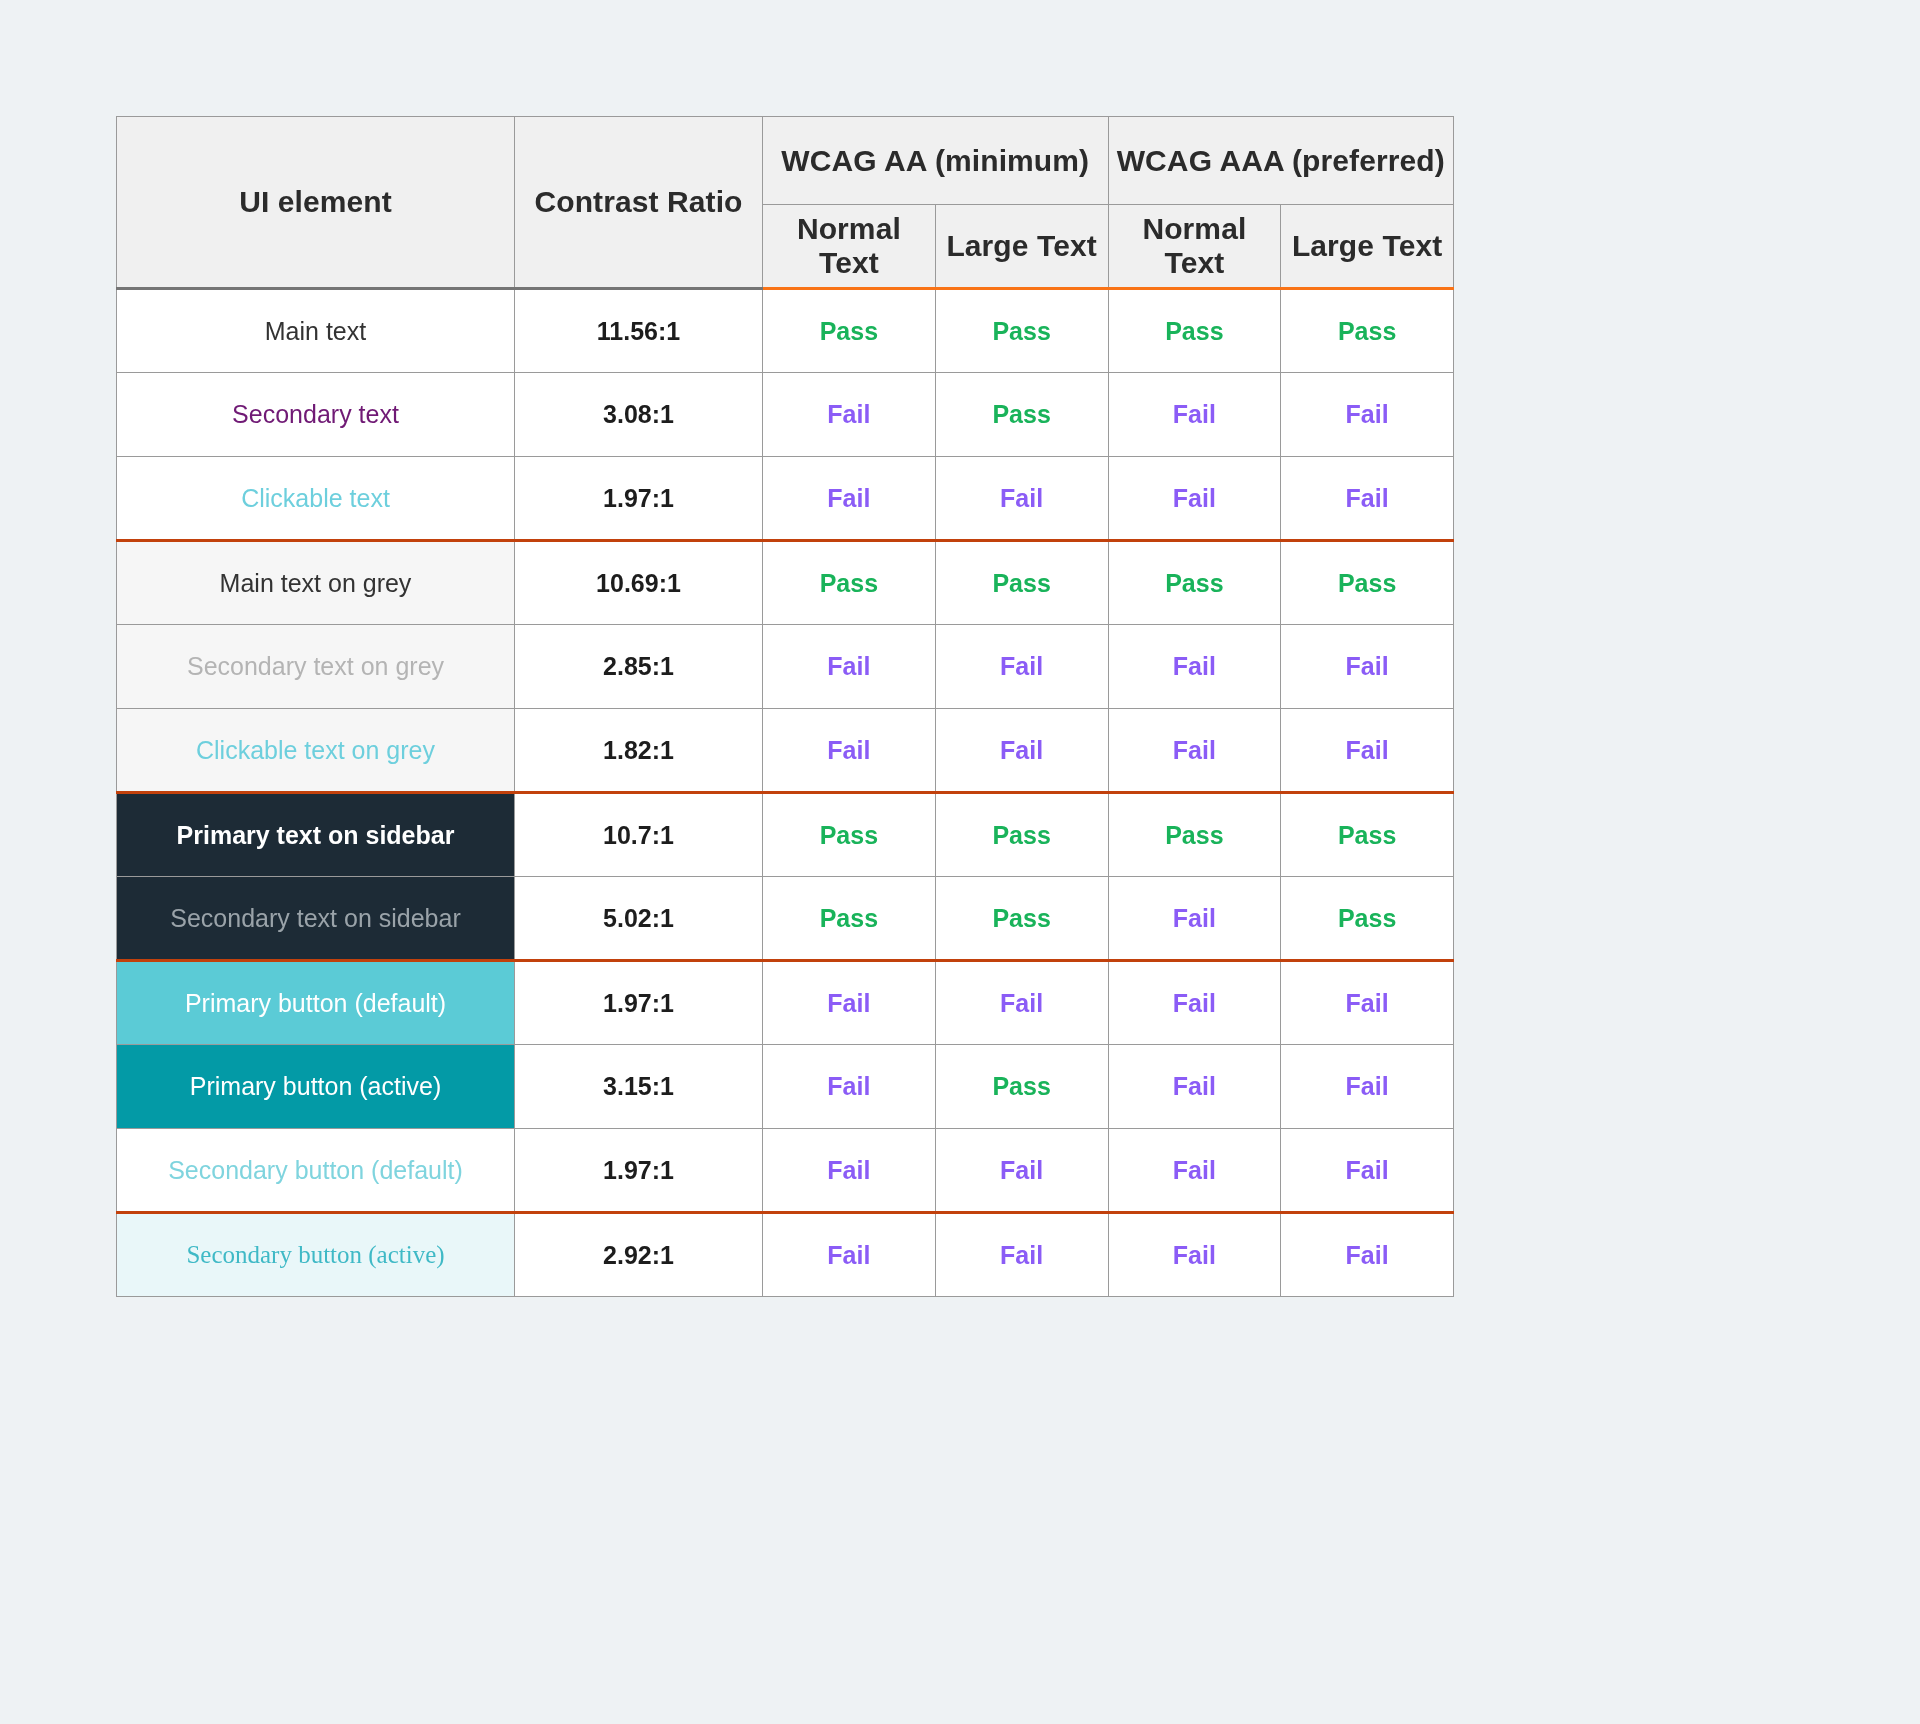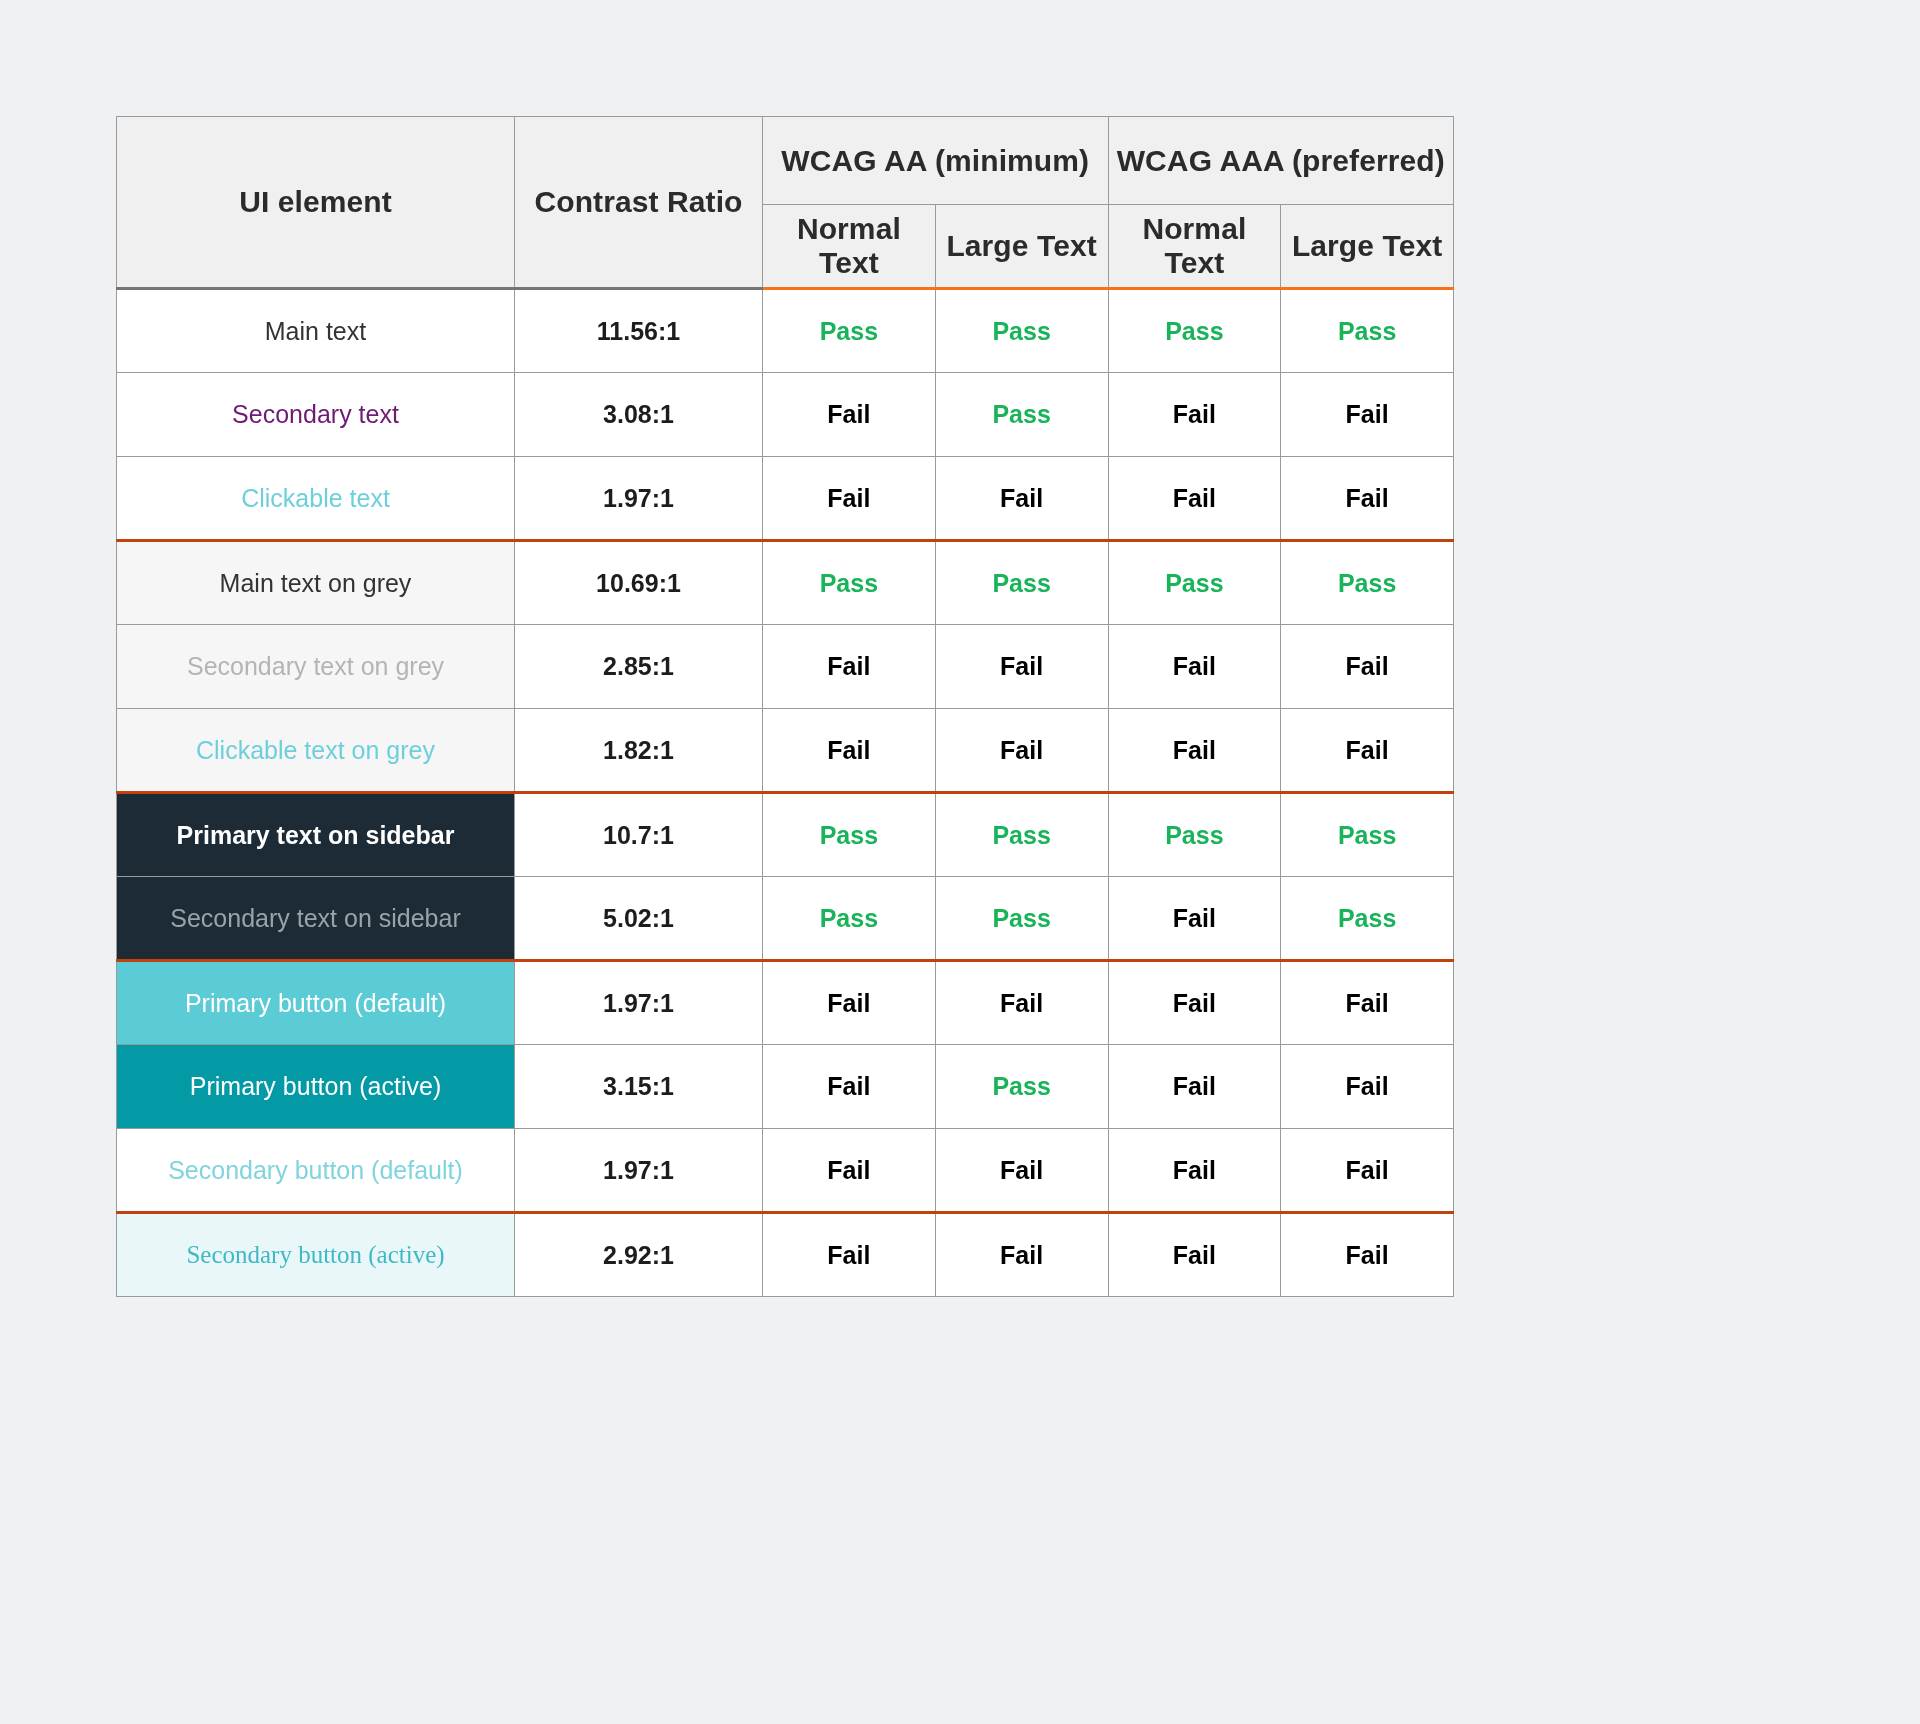--- a/index.html
+++ b/index.html
@@ -84,21 +84,21 @@
   tbody td.ratio {
     font-weight: 700;
     color: #1d1d1d;
     font-size: 25px;
   }
   tbody td.verdict {
     font-weight: 700;
     font-size: 25px;
   }
   .v-pass { color: #19b35a; }
-  .v-fail { color: #000000; }
+  .v-fail { color: #8b5cf6; }
 
   
   .s-main        { background:#ffffff; color:#333333; }
   .s-secondary   { background:#ffffff; color:#701a75; }
   .s-clickable   { background:#ffffff; color:#6dcfdd; }
   .s-main-grey   { background:#f6f6f6; color:#333333; }
   .s-sec-grey    { background:#f6f6f6; color:#b4b4b4; }
   .s-click-grey  { background:#f6f6f6; color:#6dcfdd; }
   .s-sidebar-pri { background:#1d2b36; color:#ffffff; font-weight:700 !important; }
   .s-sidebar-sec { background:#1d2b36; color:#9aa3a9; }

